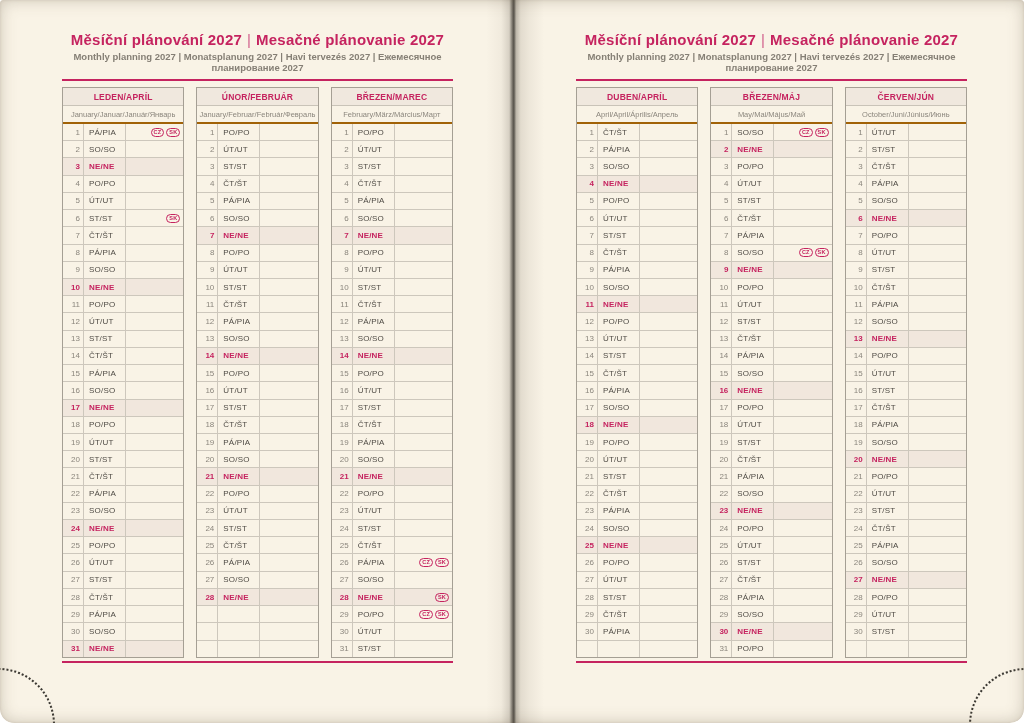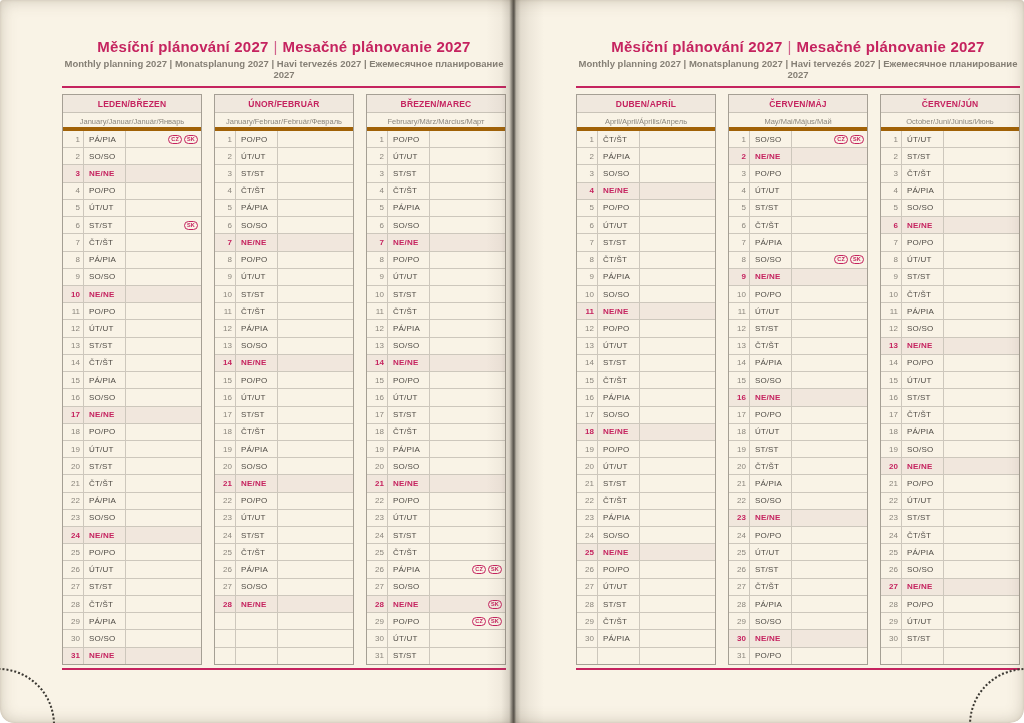--- a/index.html
+++ b/index.html
@@ -5,42 +5,42 @@
   * { box-sizing: border-box; margin: 0; padding: 0; }
   body { margin: 0; background: #ffffff; font-family: "Liberation Sans", "DejaVu Sans", sans-serif; }
   .book {
     position: relative; width: 1024px; height: 723px;
     background: #f9f3e6; overflow: hidden;
     border-radius: 3px 3px 14px 14px;
   }
   .page { position: absolute; top: 0; width: 512px; height: 723px; }
   .page.left  { left: 0; }
   .page.right { left: 512px; }
-  .content { position: absolute; top: 38px; width: 444px; }
+  .content { position: absolute; top: 31px; width: 391px; }
   .page.left  .content { left: 62px; }
   .page.right .content { left: 64px; }
 
   .ptitle { text-align: center; font-size: 15px; font-weight: bold; color: #c5235f; line-height: 17px; letter-spacing: 0.2px; }
   .tdiv { font-weight: 400; color: #d1628c; padding: 0 5px; }
   .psub { text-align: center; font-size: 9.5px; color: #857f75; margin-top: 3px; line-height: 11px; font-weight: bold; }
   .rule { height: 2px; background: #c5235f; margin-top: 6px; }
   .rule.bottom { margin-top: 3px; }
 
   .months { display: grid; grid-template-columns: repeat(3, 1fr); gap: 12px; margin-top: 6px; }
   .month { border: 1px solid #a59f94; background: #f9f3e6; }
   .m-name {
     height: 18px; line-height: 18px; text-align: center;
     background: #f0e8de; color: #c5235f; font-weight: bold;
     font-size: 8.5px; letter-spacing: 0.2px;
     border-bottom: 1px solid #c9c3b8;
   }
   .m-langs {
     height: 18px; line-height: 18px; text-align: center;
     color: #8b867d; font-size: 7.5px;
-    border-bottom: 4px solid #a16207;
+    border-bottom: 2px solid #a16207;
   }
   .m-body { display: flex; flex-direction: column; height: 533px; }
   .row { flex: 1 1 0; display: flex; align-items: stretch; min-height: 0; }
   .row:not(:first-child) { border-top: 1px solid #cdc7bc; }
   .c-num {
     width: 21px; border-right: 1px solid #cdc7bc;
     font-size: 8px; color: #8b867d; text-align: right;
     padding-right: 3px; display: flex; align-items: center; justify-content: flex-end;
   }
   .c-day {
@@ -82,21 +82,21 @@
 
   <div class="page left">
     <div class="content">
       <div class="ptitle">
         <span>Měsíční plánování 2027</span><span class="tdiv">|</span><span>Mesačné plánovanie 2027</span>
       </div>
       <div class="psub">Monthly planning 2027 | Monatsplanung 2027 | Havi tervezés 2027 | Ежемесячное планирование 2027</div>
       <div class="rule"></div>
       <div class="months">
           <div class="month">
-            <div class="m-name">LEDEN/BŘEZEN</div>
+            <div class="m-name">LEDEN/APRÍL</div>
             <div class="m-langs">January/Januar/Január/Январь</div>
             <div class="m-body">
               <div class="row">
                 <div class="c-num">1</div>
                 <div class="c-day">PÁ/PIA</div>
                 <div class="c-notes">
                   <span class="badge">CZ</span>
                   <span class="badge">SK</span>
                 </div>
               </div>
@@ -752,21 +752,21 @@
                 <div class="c-notes"></div>
               </div>
               <div class="row">
                 <div class="c-num"></div>
                 <div class="c-day"></div>
                 <div class="c-notes"></div>
               </div>
             </div>
           </div>
           <div class="month">
-            <div class="m-name">ČERVEN/MÁJ</div>
+            <div class="m-name">BŘEZEN/MÁJ</div>
             <div class="m-langs">May/Mai/Május/Май</div>
             <div class="m-body">
               <div class="row">
                 <div class="c-num">1</div>
                 <div class="c-day">SO/SO</div>
                 <div class="c-notes">
                   <span class="badge">CZ</span>
                   <span class="badge">SK</span>
                 </div>
               </div>

